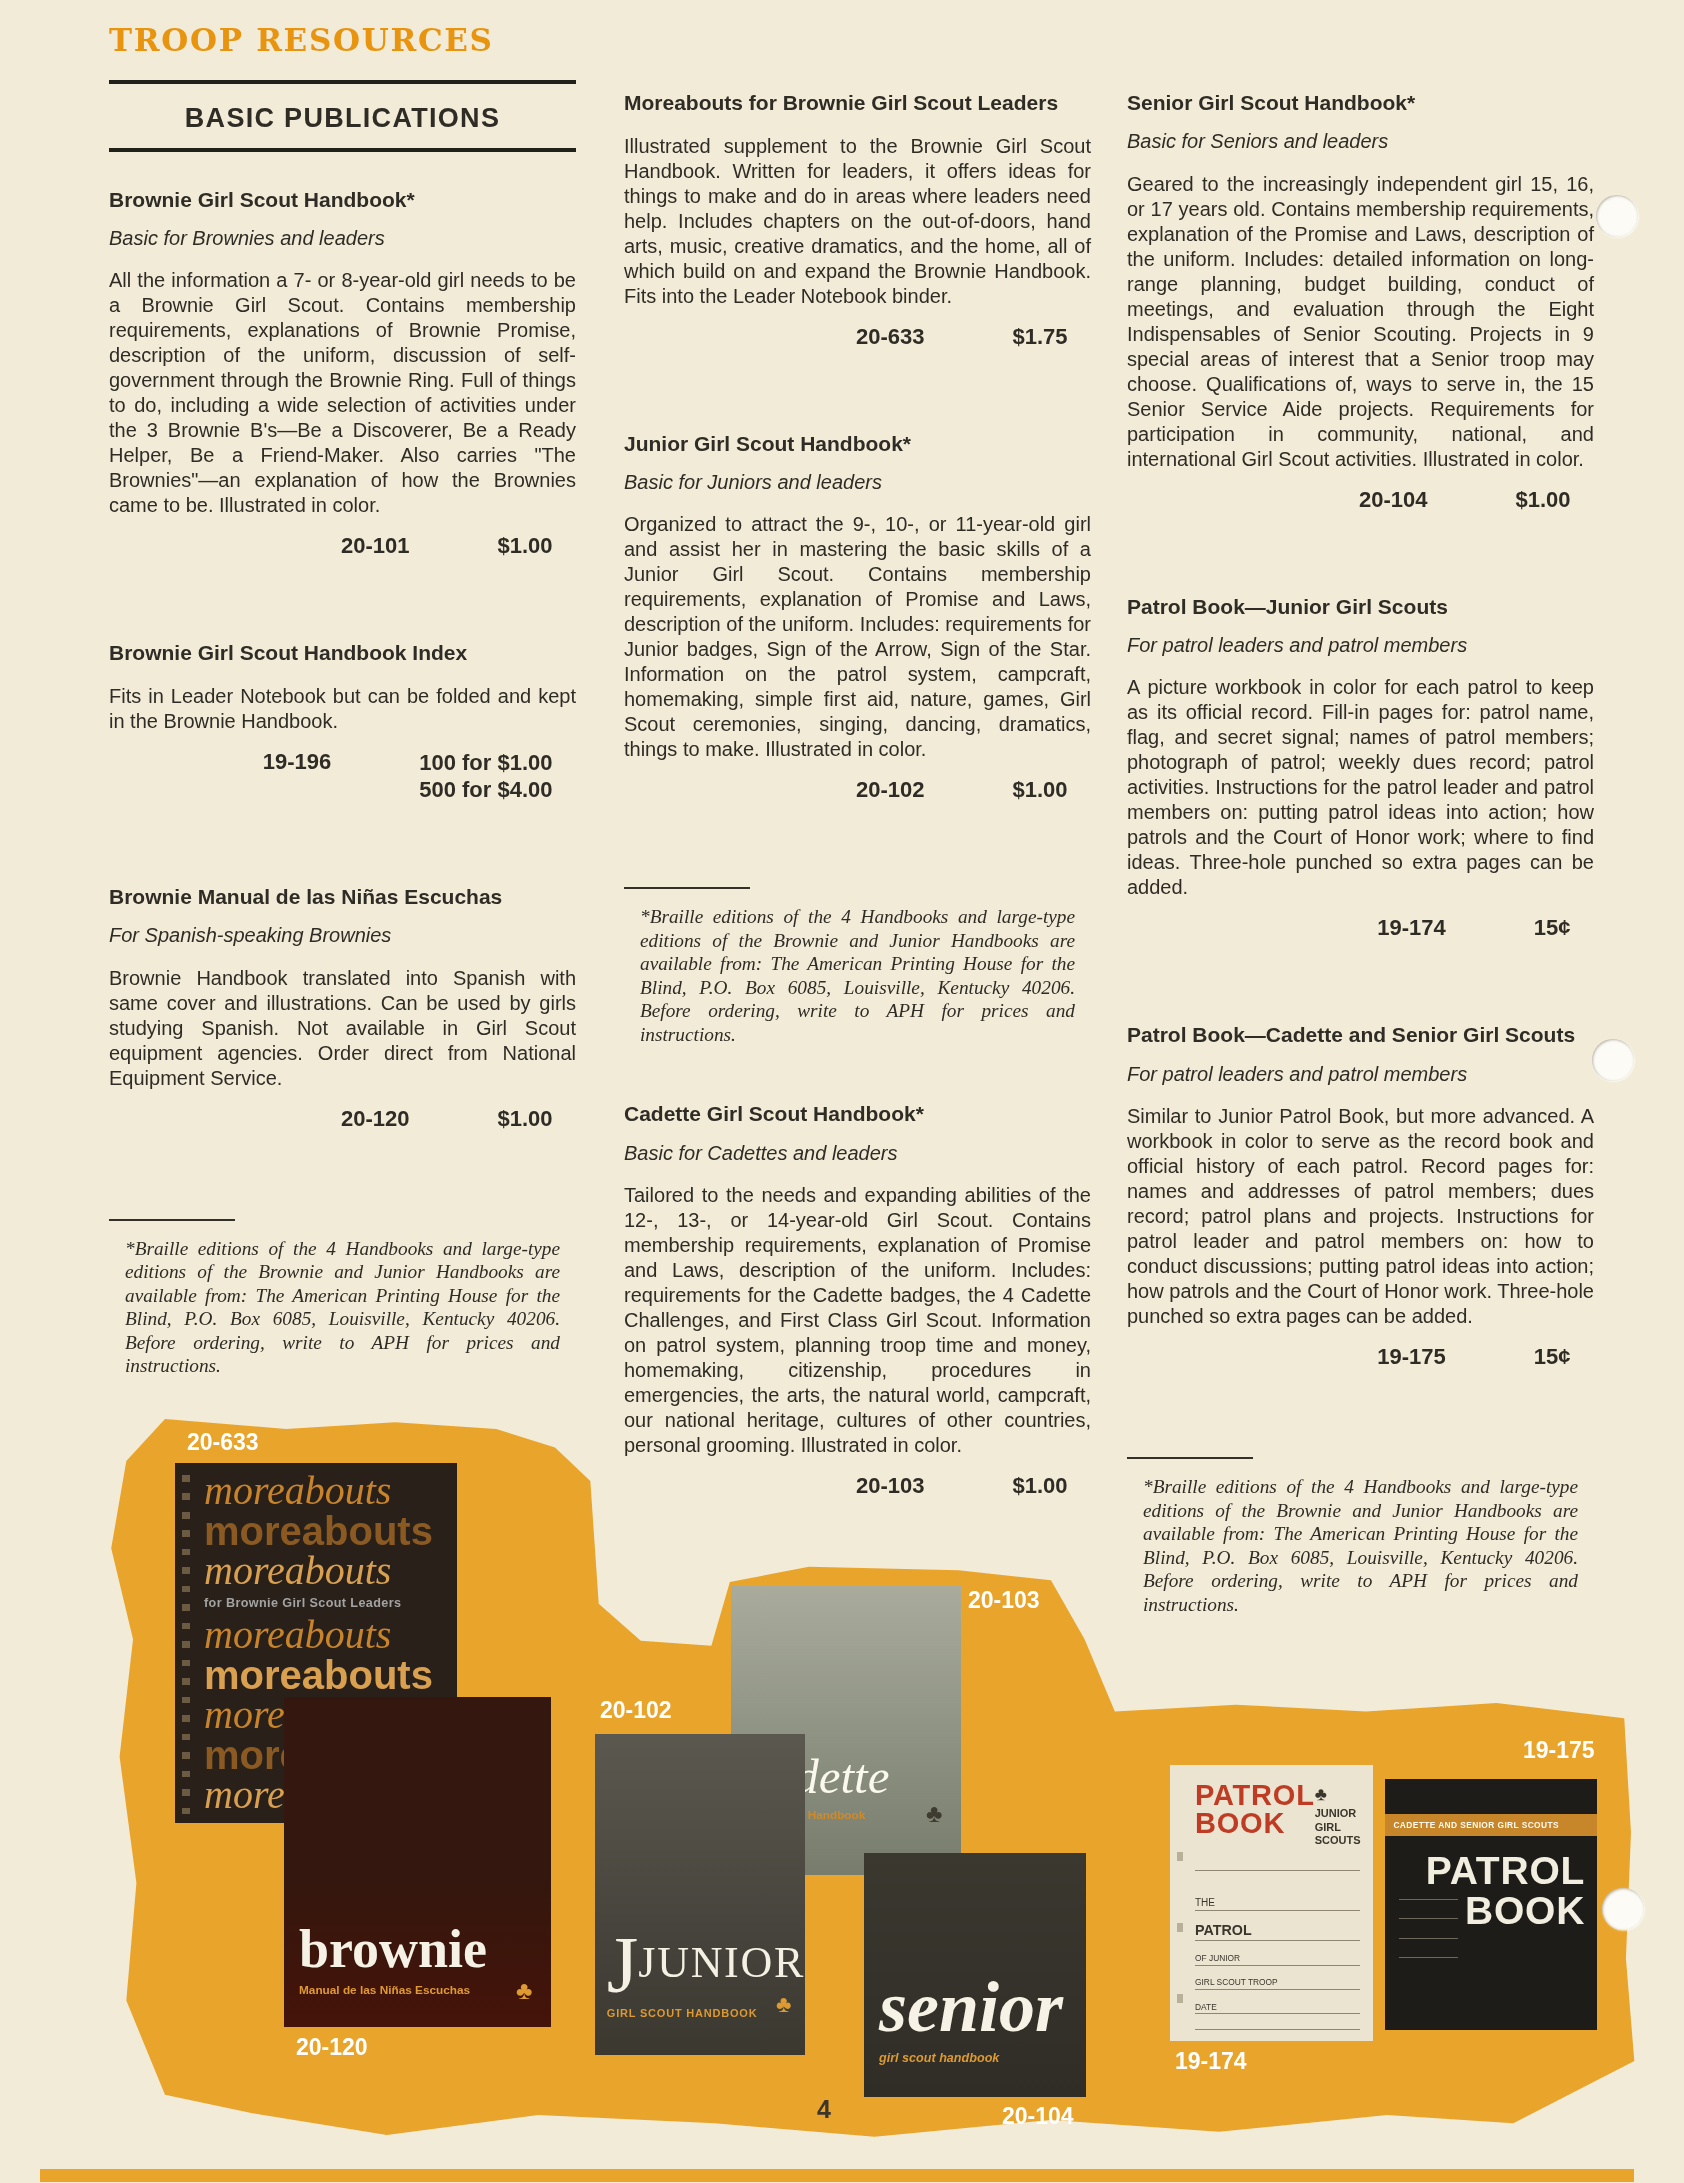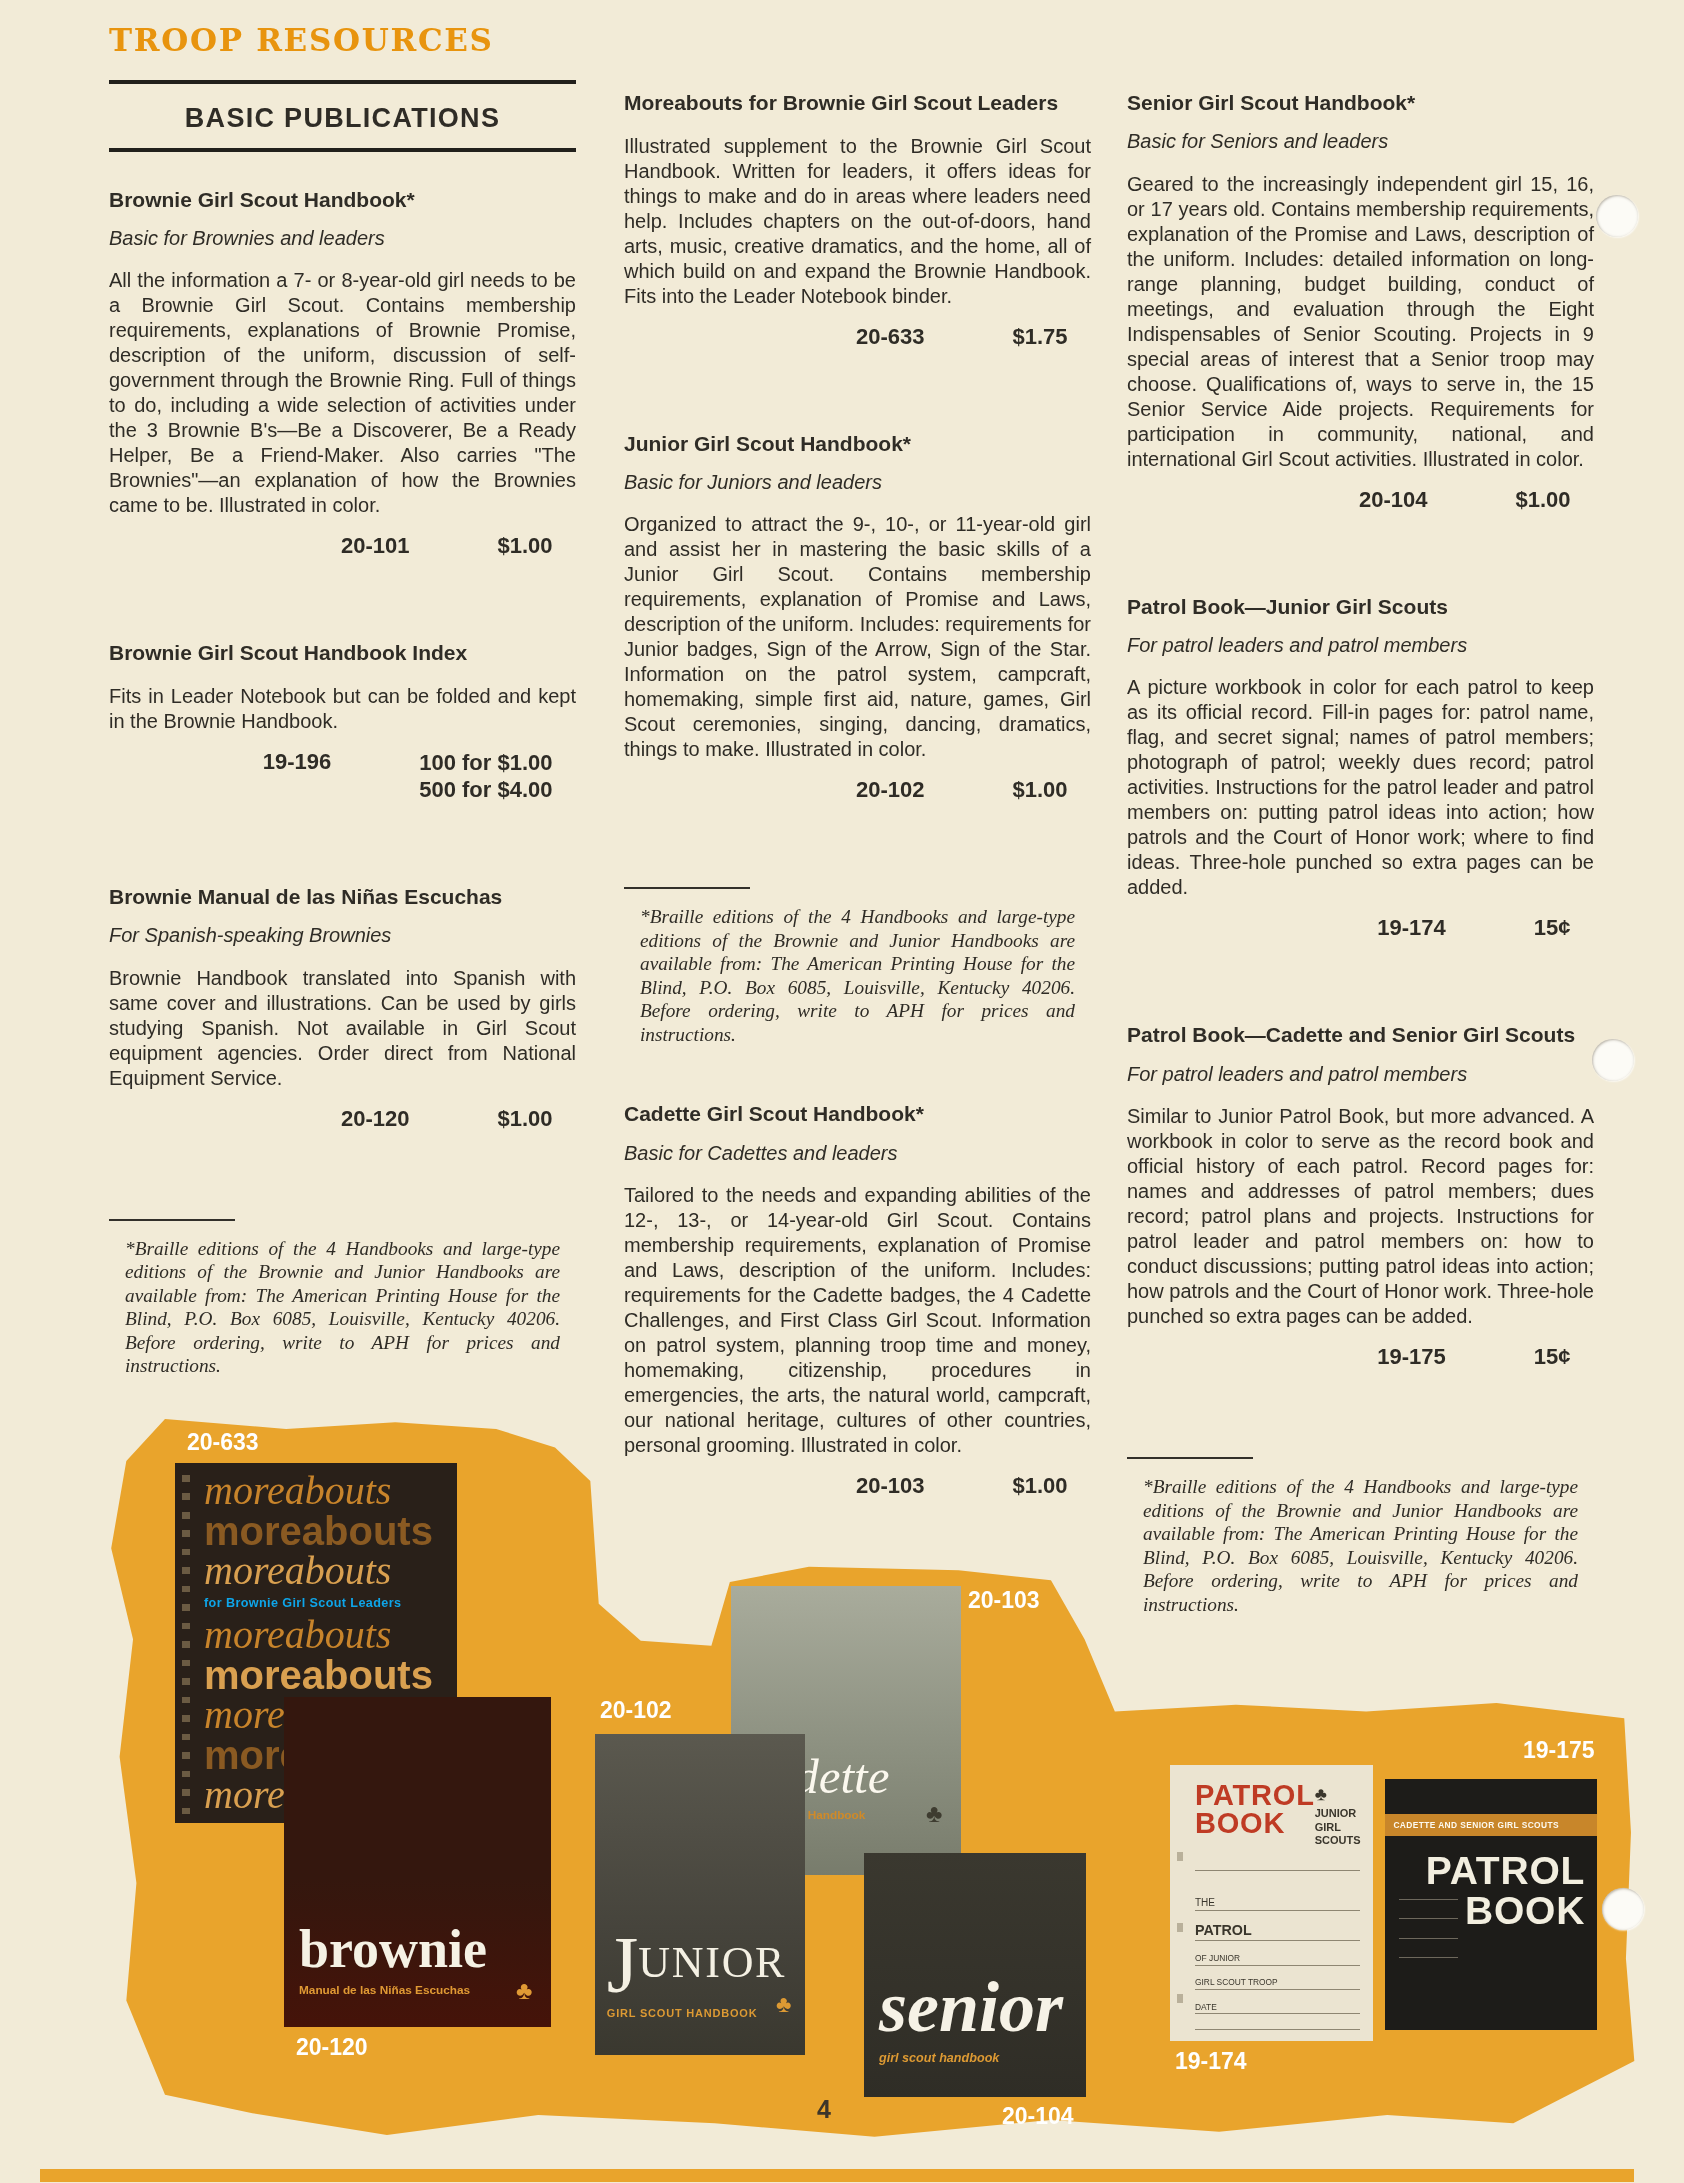--- a/index.html
+++ b/index.html
@@ -39,21 +39,21 @@
   .page-number{position:absolute;left:817px;top:2095px;font-weight:bold;font-size:25px;color:#3c352a;z-index:6;}
   
   .bk-moreabouts{left:175px;top:1463px;width:282px;height:360px;background:#292019;z-index:2;
                  padding:8.4px 0 0 29px;box-sizing:border-box;}
   .bk-moreabouts::before{content:"";position:absolute;left:6.7px;top:0;bottom:0;width:8.4px;
         background:repeating-linear-gradient(#292019 0 11.8px,#6b5b43 11.8px 18.5px);}
   .ma-word{display:block;font-size:40px;line-height:40px;white-space:nowrap;}
   .ma-word:nth-child(odd){font-family:"Liberation Serif",serif;font-style:italic;color:#c8842b;}
   .ma-word:nth-child(even){font-family:"Liberation Sans",sans-serif;font-weight:bold;color:#8a5a22;}
   .ma-word.alt{color:#d9a050;}
-  .ma-sub{display:block;color:#0ea5e9;font-size:12.6px;font-weight:bold;margin:5px 0;letter-spacing:0.4px;}
+  .ma-sub{display:block;color:#a3a3a3;font-size:12.6px;font-weight:bold;margin:5px 0;letter-spacing:0.4px;}
   
   .bk-brownie{left:284px;top:1697px;width:267px;height:330px;z-index:3;
               background:linear-gradient(180deg,#34170e 0%,#34170e 55%,#451309 100%);
               box-sizing:border-box;padding:225px 15px 0;}
   .brownie-title{font-family:"Liberation Serif",serif;font-weight:bold;color:#f5f1e4;font-size:54px;line-height:1;}
   .brownie-sub{color:#e09a34;font-size:11.8px;font-weight:bold;margin-top:6.7px;white-space:nowrap;}
   .brownie-trefoil{position:absolute;right:18.5px;bottom:22px;color:#e09a34;font-size:25px;}
   
   .bk-junior{left:595px;top:1734px;width:210px;height:321px;z-index:3;
              background:linear-gradient(180deg,#5b594f 0%,#46443c 60%,#3a382f 100%);
@@ -256,21 +256,21 @@
 
   <div class="book bk-brownie">
     <div class="brownie-title">brownie</div>
     <div class="brownie-sub">Manual de las Niñas Escuchas</div>
     <span class="brownie-trefoil">♣</span>
   </div>
   <span class="book-label" style="left:296px;top:2034px;">20-120</span>
 
   <span class="book-label" style="left:600px;top:1697px;">20-102</span>
   <div class="book bk-junior">
-    <div class="junior-title"><span class="junior-initial">J</span><span class="junior-rest">UNIOR</span></div>
+    <div class="junior-title"><span class="junior-initial">J</span><span class="junior-rest">JUNIOR</span></div>
     <div class="junior-sub">GIRL SCOUT HANDBOOK</div>
     <span class="junior-trefoil">♣</span>
   </div>
 
   <div class="book bk-cadette">
     <div class="cadette-title">cadette</div>
     <div class="cadette-sub">Girl Scout Handbook</div>
     <span class="cadette-trefoil">♣</span>
   </div>
   <span class="book-label" style="left:968px;top:1587px;">20-103</span>

